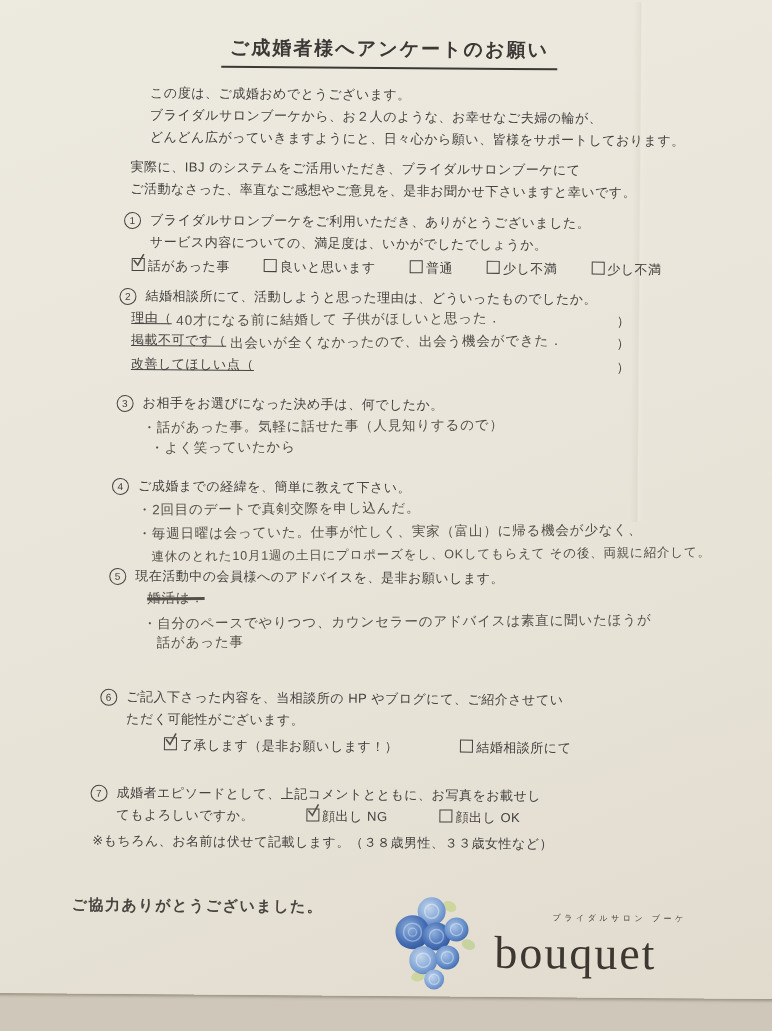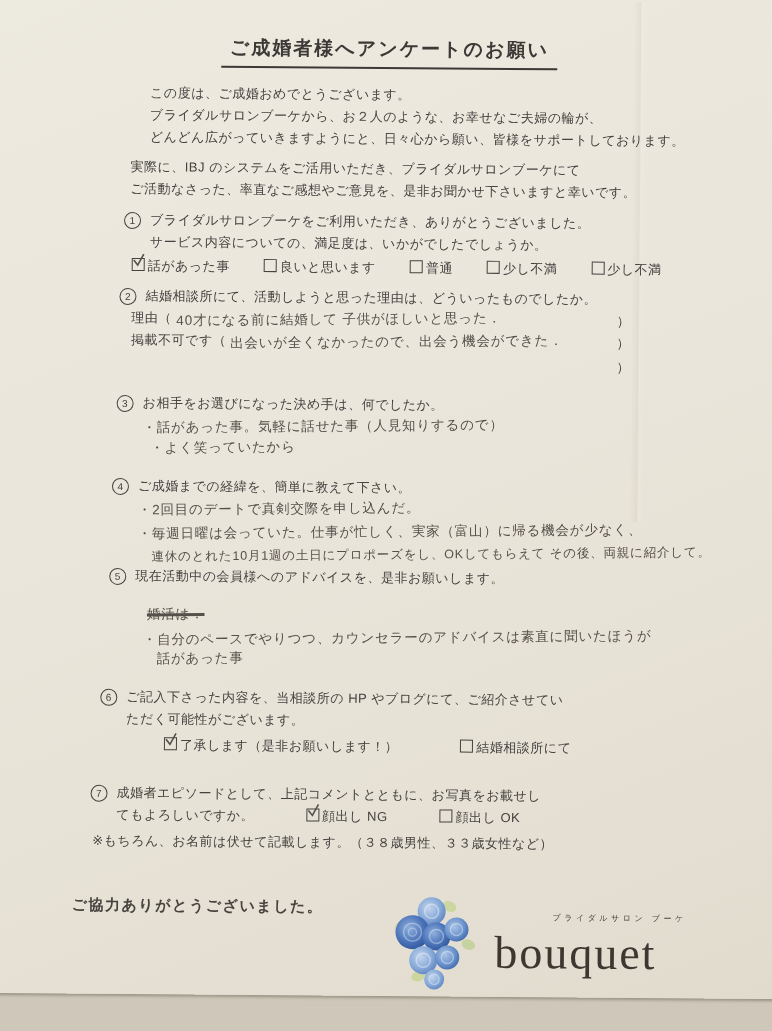--- a/index.html
+++ b/index.html
@@ -27,24 +27,24 @@
     font-size:10px;line-height:1;}
   .indent{margin-left:26px;}
   .cbx{position:relative;display:inline-block;width:11px;height:11px;margin:0 3px 0 0;
     border:1.6px solid #454240;vertical-align:-1px;}
   .cbx svg{position:absolute;left:-2px;top:-7px;}
   .opt{display:inline-block;}
   .optrow{display:flex;gap:34px;margin-top:2px;}
   .hand{color:#55504a;font-size:13.5px;letter-spacing:.8px;}
   .tilt{display:inline-block;transform:rotate(-.9deg);}
   .fill{display:flex;width:499px;}
-  .fill .lbl{flex:0 0 auto;}
+  .fill .lbl{flex:0 0 auto;text-decoration:underline;}
   .fill .val{flex:1 1 auto;overflow:hidden;padding-left:4px;}
   .fill .cp{flex:0 0 auto;}
-  .strike{text-decoration:line-through;text-decoration-thickness:2.5px;margin-top:16px;}
+  .strike{text-decoration:line-through;text-decoration-thickness:2.5px;}
   .thanks{font-size:15px;font-weight:bold;letter-spacing:1.5px;color:#47433f;}
   .logo{display:flex;align-items:flex-start;}
   .logo-text{position:relative;margin-left:10px;}
   .logo-kana{display:block;font-size:8px;letter-spacing:3.5px;color:#4a463f;
     margin:14px 0 0 58px;white-space:nowrap;}
   .logo-name{display:block;font-family:"Liberation Serif","DejaVu Serif",serif;
     font-size:46px;letter-spacing:2px;color:#3c3831;line-height:48px;white-space:nowrap;}
 </style>
 </head>
 <body>
@@ -105,20 +105,21 @@
         <span class="lbl">理由（</span>
         <span class="val hand"><span class="tilt">40才になる前に結婚して 子供がほしいと思った．</span></span>
         <span class="cp">）</span>
       </div>
       <div class="fill indent" style="margin-left:12px;">
         <span class="lbl">掲載不可です（</span>
         <span class="val hand"><span class="tilt">出会いが全くなかったので、出会う機会ができた．</span></span>
         <span class="cp">）</span>
       </div>
       <div class="fill indent" style="margin-left:12px;line-height:26px;">
+        <span class="lbl">改善してほしい点（</span>
         <span class="val hand"><span class="tilt"></span></span>
         <span class="cp">）</span>
       </div>
     </div>
 
     <div class="blk" style="left:116px;top:394px;">
       <div class="qline">
         <span class="qnum">3</span>
         <span>お相手をお選びになった決め手は、何でしたか。</span>
       </div>

